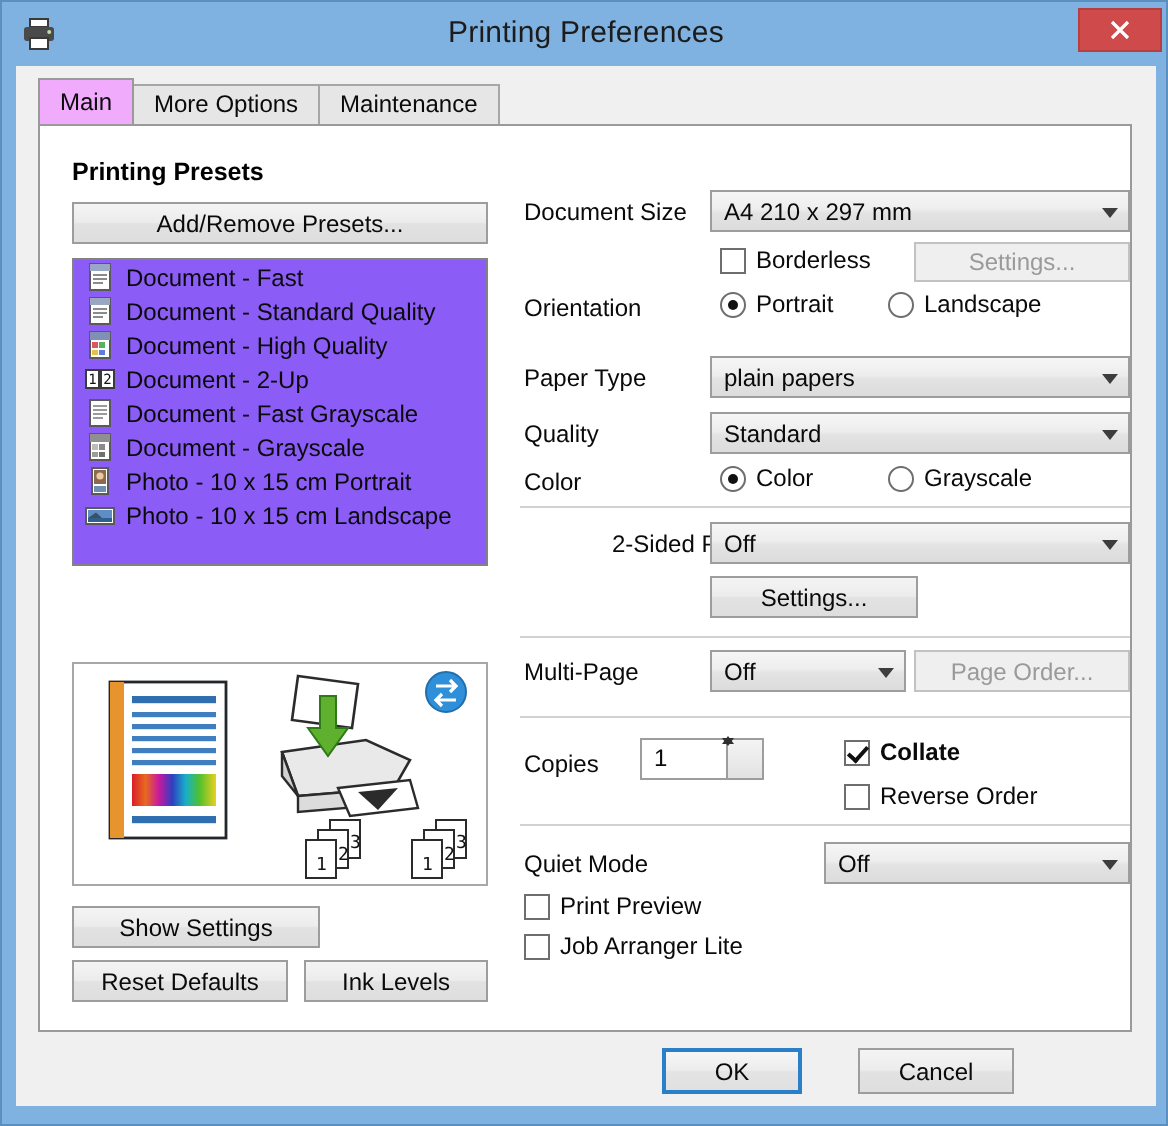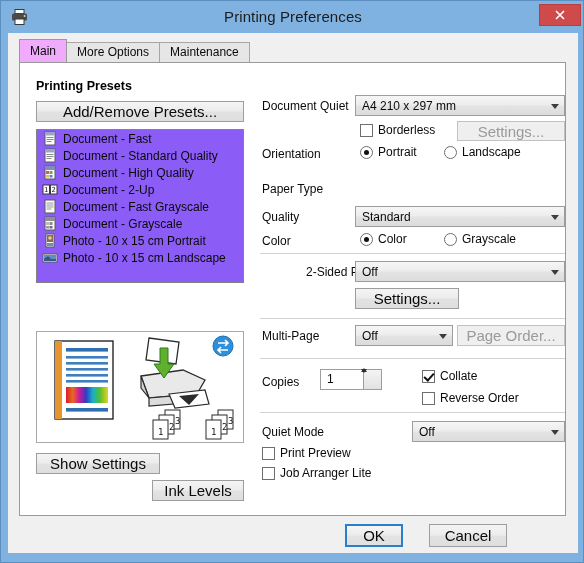--- a/index.html
+++ b/index.html
@@ -117,21 +117,21 @@
   }
   .section-title {
     font-size: 12.5px;
     font-weight: bold;
     color: #000;
   }
 
   
   .btn {
     font-family: "Liberation Sans", sans-serif;
-    font-size: 15px;
+    font-size: 12px;
     color: #0a0a0a;
     background: linear-gradient(to bottom, #f4f4f4 0%, #ececec 48%, #e2e2e2 52%, #dedede 100%);
     border: 1px solid #9d9d9d;
     box-sizing: border-box;
     text-align: center;
     cursor: pointer;
     white-space: nowrap;
     padding: 0;
   }
   .btn.disabled {
@@ -489,23 +489,24 @@
             <rect x="175" y="83" width="15" height="19" fill="#fff" stroke="#2b2b2b"></rect>
             <rect x="169" y="88" width="15" height="19" fill="#fff" stroke="#2b2b2b"></rect>
             <text x="191" y="92" font-size="9" fill="#111" font-family="monospace">3</text>
             <text x="185" y="98" font-size="9" fill="#111" font-family="monospace">2</text>
             <text x="174" y="103" font-size="9" fill="#111" font-family="monospace">1</text>
           </g>
         </svg>
       </div>
 
       <button class="btn" style="position:absolute;left:16px;top:390px;width:124px;height:21px;">Show Settings</button>
+      <button class="btn" style="position:absolute;left:16px;top:417px;width:108px;height:21px;">Reset Defaults</button>
       <button class="btn" style="position:absolute;left:132px;top:417px;width:92px;height:21px;">Ink Levels</button>
 
-      <div class="lbl" style="position:absolute;left:242px;top:36px;">Document Quiet</div>
+      <div class="lbl" style="position:absolute;left:242px;top:36px;">Document Size</div>
       <div class="combo" style="left:335px;top:32px;width:210px;height:21px;">
         <span class="ctext">A4 210 x 297 mm</span>
         <span class="carrow"></span>
       </div>
 
       <div class="cb-row" style="left:340px;top:60px;">
         <span class="cbox"></span>
         <span class="lbl">Borderless</span>
       </div>
       <button class="btn disabled" style="position:absolute;left:437px;top:58px;width:108px;height:20px;">Settings...</button>
@@ -514,20 +515,24 @@
       <div class="cb-row" style="left:340px;top:82px;">
         <span class="radio selected"></span>
         <span class="lbl">Portrait</span>
       </div>
       <div class="cb-row" style="left:424px;top:82px;">
         <span class="radio"></span>
         <span class="lbl">Landscape</span>
       </div>
 
       <div class="lbl" style="position:absolute;left:242px;top:119px;">Paper Type</div>
+      <div class="combo" style="left:335px;top:115px;width:210px;height:21px;">
+        <span class="ctext">plain papers</span>
+        <span class="carrow"></span>
+      </div>
 
       <div class="lbl" style="position:absolute;left:242px;top:147px;">Quality</div>
       <div class="combo" style="left:335px;top:143px;width:210px;height:21px;">
         <span class="ctext">Standard</span>
         <span class="carrow"></span>
       </div>
 
       <div class="lbl" style="position:absolute;left:242px;top:171px;">Color</div>
       <div class="cb-row" style="left:340px;top:169px;">
         <span class="radio selected"></span>
@@ -560,21 +565,21 @@
 
       <div class="lbl" style="position:absolute;left:242px;top:312px;">Copies</div>
       <div id="copies-spin" style="left:300px;top:306px;">
         <span class="val">1</span>
         <span class="spin-btns">
           <span class="half"><span class="up"></span></span>
           <span class="half bot"><span class="dn"></span></span>
         </span>
       </div>
 
-      <div class="cb-row" style="left:402px;top:306px;">
+      <div class="cb-row" style="left:402px;top:306px;font-weight:bold;">
         <span class="cbox checked"></span>
         <span class="lbl">Collate</span>
       </div>
       <div class="cb-row" style="left:402px;top:328px;">
         <span class="cbox"></span>
         <span class="lbl">Reverse Order</span>
       </div>
 
       <div class="sep" style="left:240px;top:349px;width:305px;"></div>
 
@@ -589,18 +594,18 @@
         <span class="lbl">Print Preview</span>
       </div>
       <div class="cb-row" style="left:242px;top:403px;">
         <span class="cbox"></span>
         <span class="lbl">Job Arranger Lite</span>
       </div>
 
     </div>
 
     <div id="bottom-bar">
-      <button class="btn default" style="position:absolute;left:326px;top:2px;width:58px;height:23px;">OK</button>
+      <button class="btn default" style="position:absolute;left:312px;top:2px;width:70px;height:23px;">OK</button>
       <button class="btn" style="position:absolute;left:410px;top:2px;width:78px;height:23px;">Cancel</button>
     </div>
 
   </div>
 </div>
 
 </body></html>

